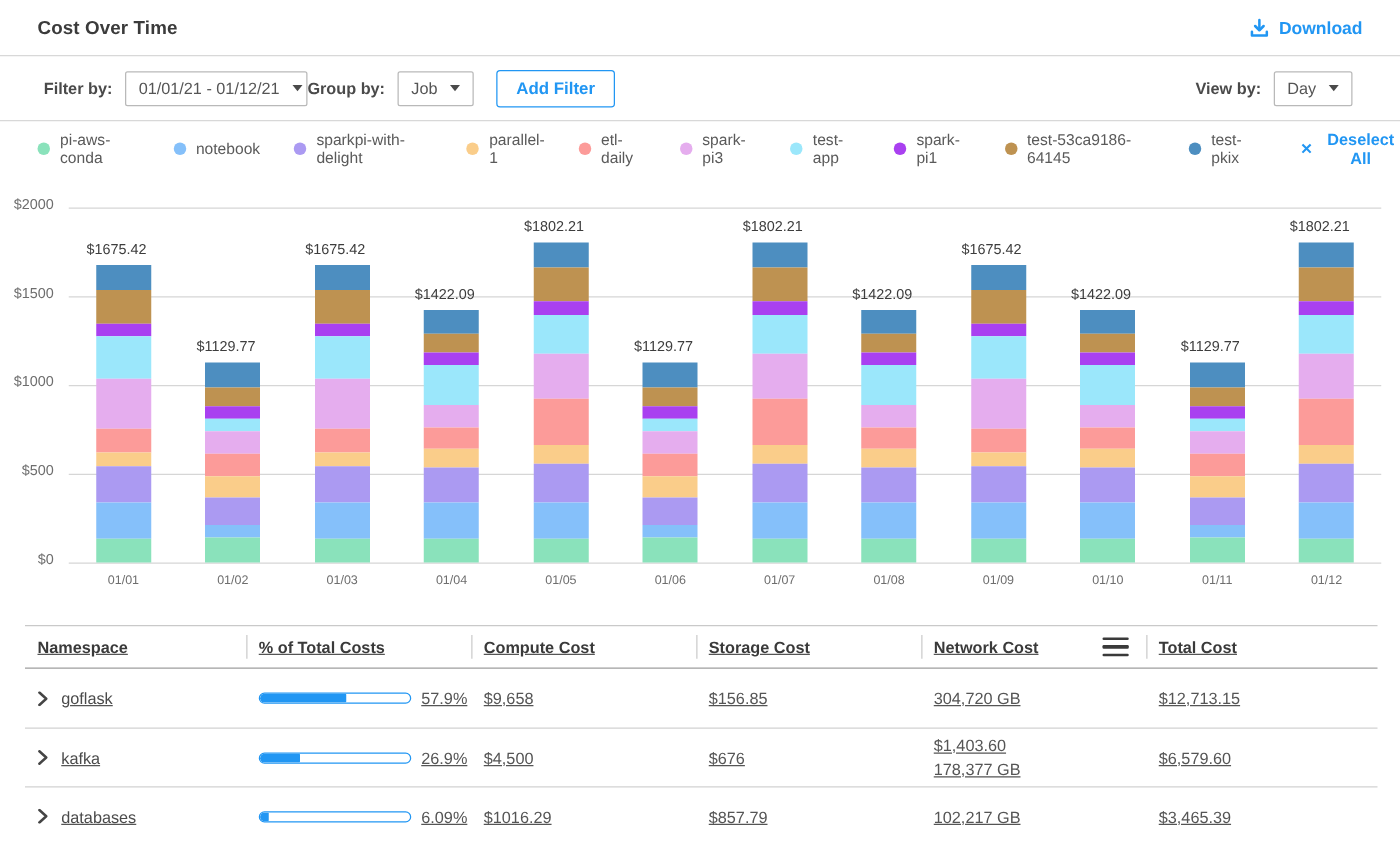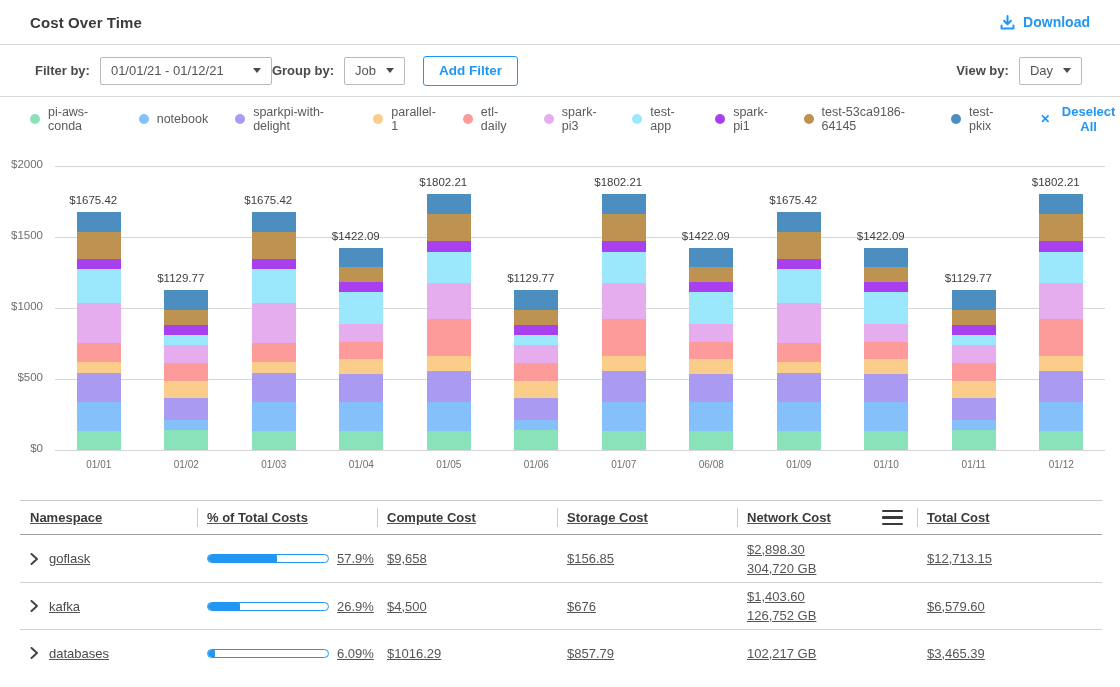--- a/index.html
+++ b/index.html
@@ -16,21 +16,21 @@
     font-family:inherit; }
 
   
   .controls { height:52px; display:flex; align-items:center;
     padding:0 38px 0 35px; border-bottom:1px solid #d8d8d8; }
   .ctl-label { font-weight:700; font-size:13px; color:#4a4a4a; margin-right:10px; white-space:nowrap; }
   .gap-l { }
   .select { height:28px; border:1px solid #b9b9b9; border-radius:2px; background:#fff;
     display:flex; align-items:center; gap:10px; padding:0 10px; font-size:13px;
     color:#555; cursor:pointer; white-space:nowrap; }
-  .date-select { width:172px; justify-content:space-between;text-align:center; }
+  .date-select { width:146px; justify-content:space-between;text-align:center; }
   .caret { width:0; height:0; border-left:4.5px solid transparent;
     border-right:4.5px solid transparent; border-top:5.5px solid #4a4a4a; }
   .add-filter { margin-left:18px; height:30px; padding:0 15px; background:#fff;
     border:1.5px solid var(--accent); border-radius:3px; color:var(--accent);
     font-weight:700; font-size:13.5px; cursor:pointer; font-family:inherit; }
   .spacer { flex:1; }
 
   
   .legend { height:43px; display:flex; align-items:center; gap:27px; padding:0 0 0 30px;
     font-size:12.5px; color:#5a5a5a; }
@@ -362,21 +362,21 @@
         <div class="ylabel" style="top:276px">$0</div>
       </div>
     <div class="xlabels" id="xlabels">
         <div class="xlabel">01/01</div>
         <div class="xlabel">01/02</div>
         <div class="xlabel">01/03</div>
         <div class="xlabel">01/04</div>
         <div class="xlabel">01/05</div>
         <div class="xlabel">01/06</div>
         <div class="xlabel">01/07</div>
-        <div class="xlabel">06/08</div>
+        <div class="xlabel">01/08</div>
         <div class="xlabel">01/09</div>
         <div class="xlabel">01/10</div>
         <div class="xlabel">01/11</div>
         <div class="xlabel">01/12</div>
       </div>
   </section>
 
   <section class="table">
     <div class="thead">
       <div class="th">Namespace</div>
@@ -405,21 +405,20 @@
      </div>
      <div class="tcell pct-cell">
        <span class="track">
               <span class="fill" style="width:57.9%"></span>
             </span>
        <span>57.9%</span>
      </div>
      <div class="tcell">$9,658</div>
      <div class="tcell">$156.85</div>
      <div class="tcell net-cell">
-       <div>$2,898.30</div>
        <div>304,720 GB</div>
      </div>
      <div class="tcell">$12,713.15</div>
         </div>
         <div class="trow">
           <div class="tcell ns-cell">
        <span class="chev">
          <svg width="9" height="12" viewBox="0 0 9 12">
                 <path d="M1.5 1 L7 6 L1.5 11" fill="none" stroke="#454545" stroke-width="2" stroke-linecap="round" stroke-linejoin="round"></path>
               </svg>
@@ -429,21 +428,21 @@
      <div class="tcell pct-cell">
        <span class="track">
               <span class="fill" style="width:26.9%"></span>
             </span>
        <span>26.9%</span>
      </div>
      <div class="tcell">$4,500</div>
      <div class="tcell">$676</div>
      <div class="tcell net-cell">
        <div>$1,403.60</div>
-       <div>126,752 GB</div>
+       <div>178,377 GB</div>
      </div>
      <div class="tcell">$6,579.60</div>
         </div>
         <div class="trow">
           <div class="tcell ns-cell">
        <span class="chev">
          <svg width="9" height="12" viewBox="0 0 9 12">
                 <path d="M1.5 1 L7 6 L1.5 11" fill="none" stroke="#454545" stroke-width="2" stroke-linecap="round" stroke-linejoin="round"></path>
               </svg>
        </span>

